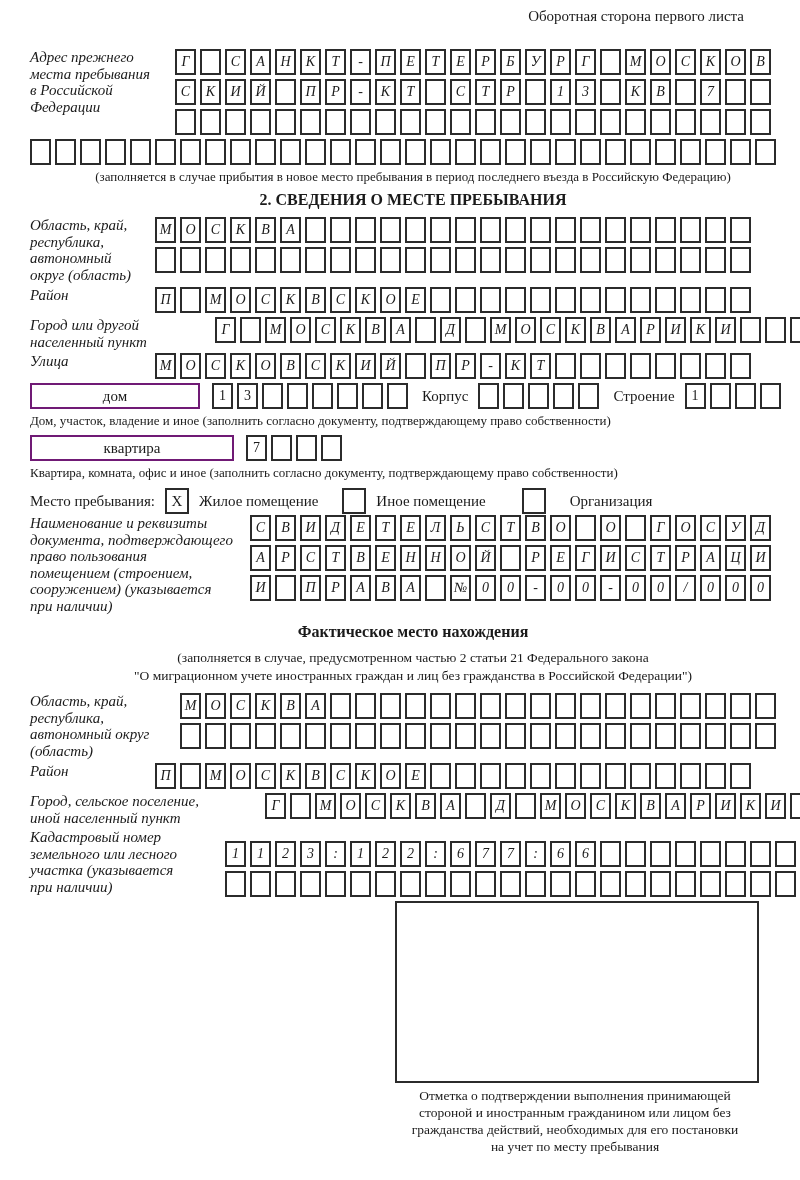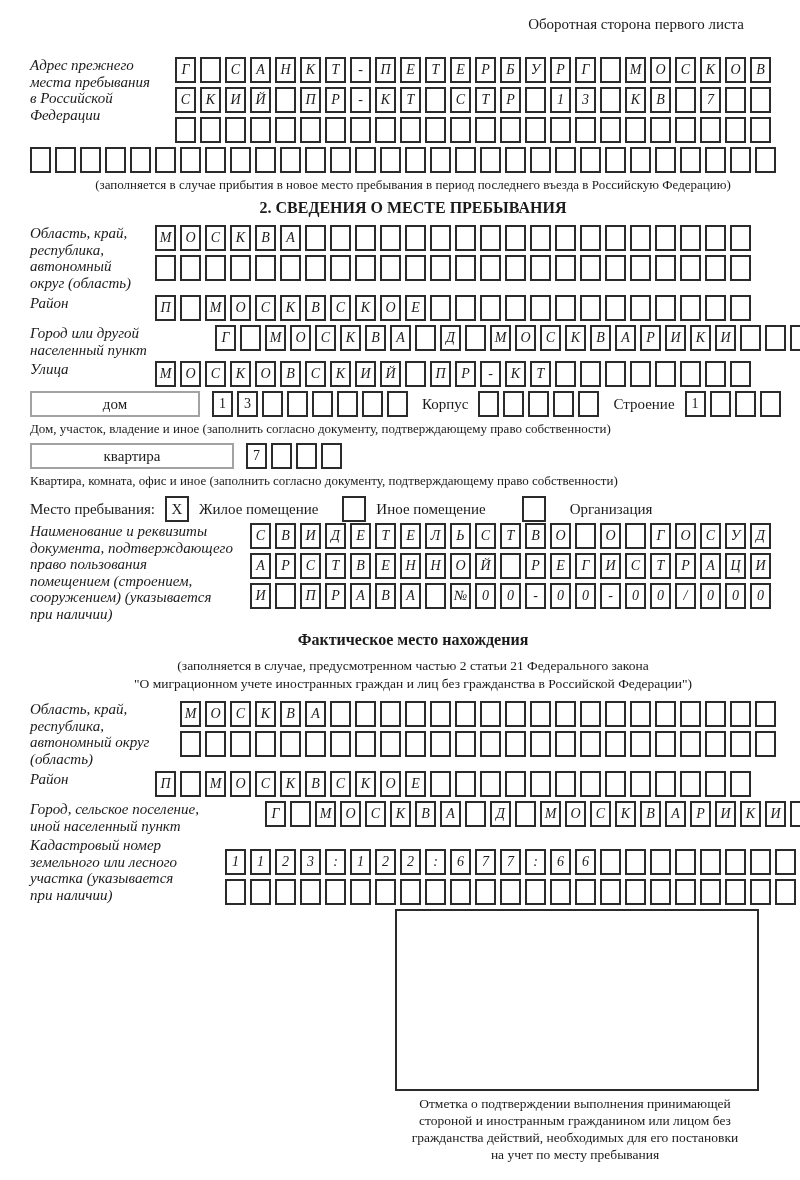--- a/index.html
+++ b/index.html
@@ -1,31 +1,31 @@
 <!DOCTYPE html>
 <html><head>
 <meta charset="utf-8">
 <style>
   html,body{margin:0;padding:0;background:#ffffff;}
   body{width:800px;height:1180px;overflow:hidden;
        font-family:"Liberation Serif", serif;color:#1a1a1a;}
-  .page{box-sizing:border-box;width:800px;height:1180px;padding:16px 4px 0 30px;}
+  .page{box-sizing:border-box;width:800px;height:1180px;padding:8px 4px 0 30px;}
 
   .side-note{text-align:right;padding-right:52px;font-size:15px;margin-bottom:24px;}
 
   .fieldblock{display:flex;align-items:flex-start;font-style:italic;}
   .flabel{font-size:15px;line-height:16.5px;flex:0 0 auto;}
   .w145{width:145px;} .w125{width:125px;} .w220{width:220px;} .w150{width:150px;} .w195{width:195px;}
 
   .grid{white-space:nowrap;height:26px;margin-bottom:4px;}
   .cb{display:inline-flex;align-items:center;justify-content:center;
       width:17px;height:22px;border:2px solid #2b2b2b;margin-right:4px;
       font-size:14px;line-height:22px;vertical-align:top;background:#fff;}
   .widebox{display:inline-flex;align-items:center;justify-content:center;
-      height:22px;border:2px solid #a3a3a3;font-size:15px;vertical-align:top;
+      height:22px;border:2px solid #701a75;font-size:15px;vertical-align:top;
       margin-right:8px;background:#fff;}
   .inlinelabel{display:inline-block;font-size:15px;line-height:26px;vertical-align:top;margin:0 6px;}
 
   .caption{font-size:13px;margin:2px 0 6px 0;}
   .caption.center{text-align:center;}
   .h2{font-size:16px;font-weight:bold;text-align:center;margin:4px 0 8px 0;}
   .indent20{margin-left:20px;}
 
   .chkrow{height:28px;display:flex;align-items:center;font-size:15px;margin-top:2px;}
   .chk{display:inline-flex;align-items:center;justify-content:center;

